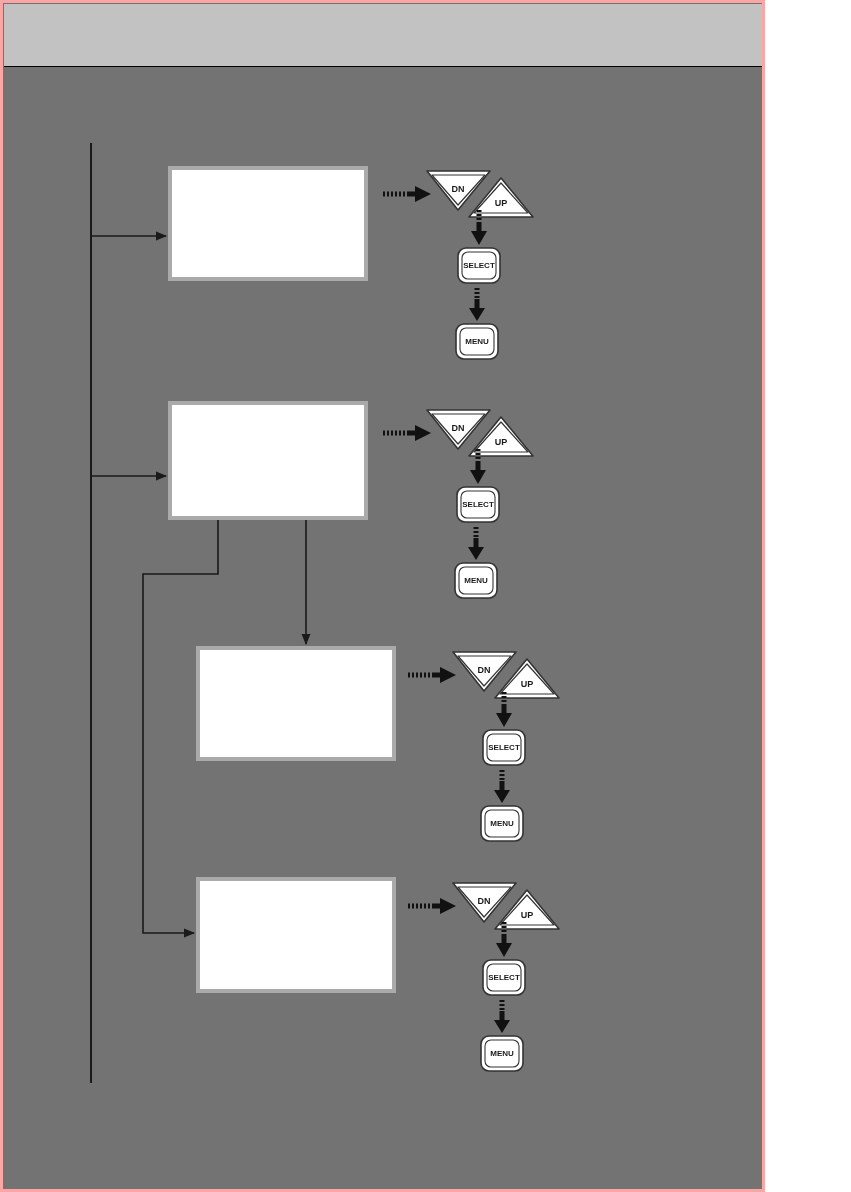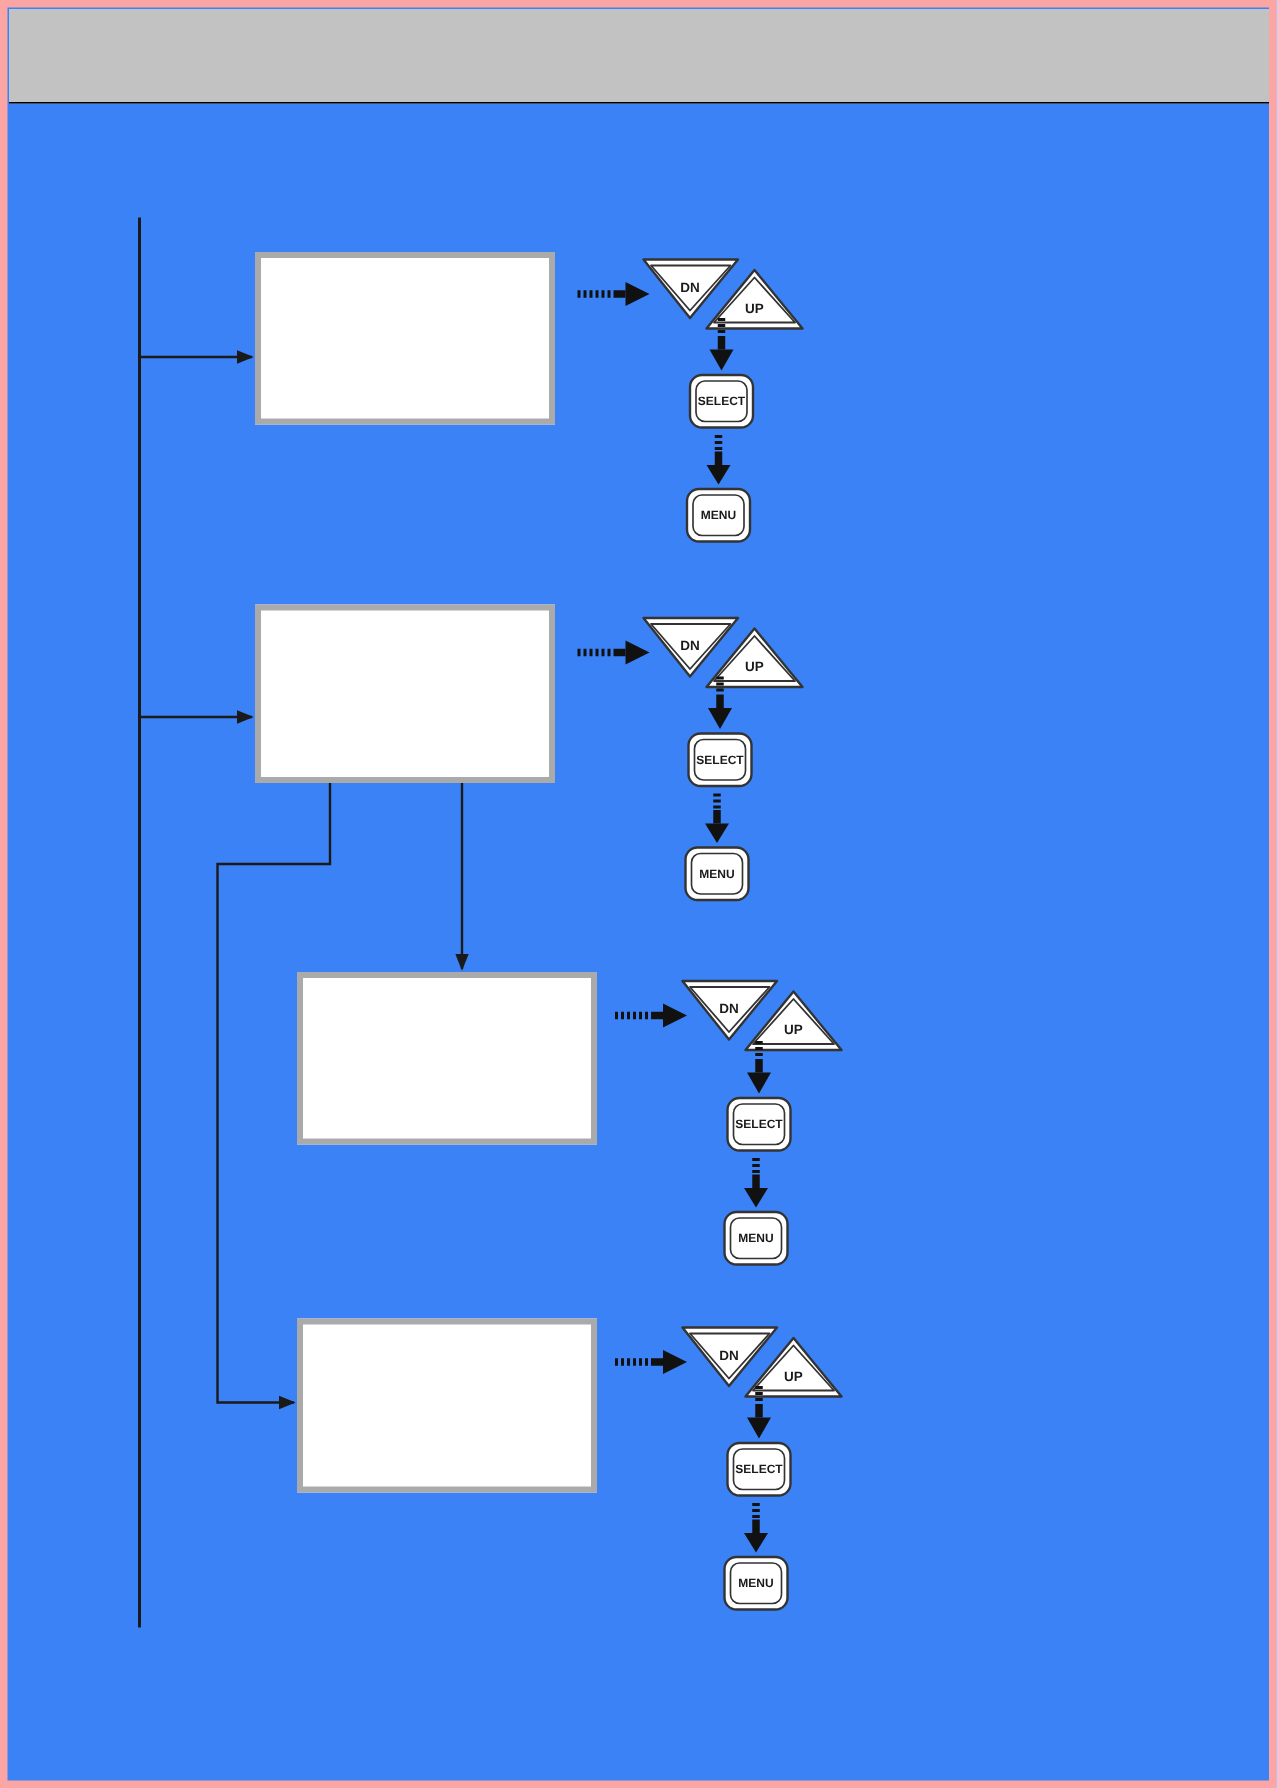--- a/index.html
+++ b/index.html
@@ -6,24 +6,24 @@
   html, body {
     margin: 0;
     padding: 0;
     background: #ffffff;
   }
   body {
     font-family: "Liberation Sans", sans-serif;
   }
   #page {
     position: relative;
-    width: 851px;
+    width: 765px;
     height: 1192px;
-    background: #3b82f6;
-    border: 5px solid #fca5a5;
+    background: #737373;
+    border: 3px solid #fca5a5;
     box-sizing: border-box;
     overflow: hidden;
   }
   #header-band {
     position: absolute;
     left: 1px;
     top: 1px;
     width: 849px;
     height: 63px;
     background: #c2c2c2;

